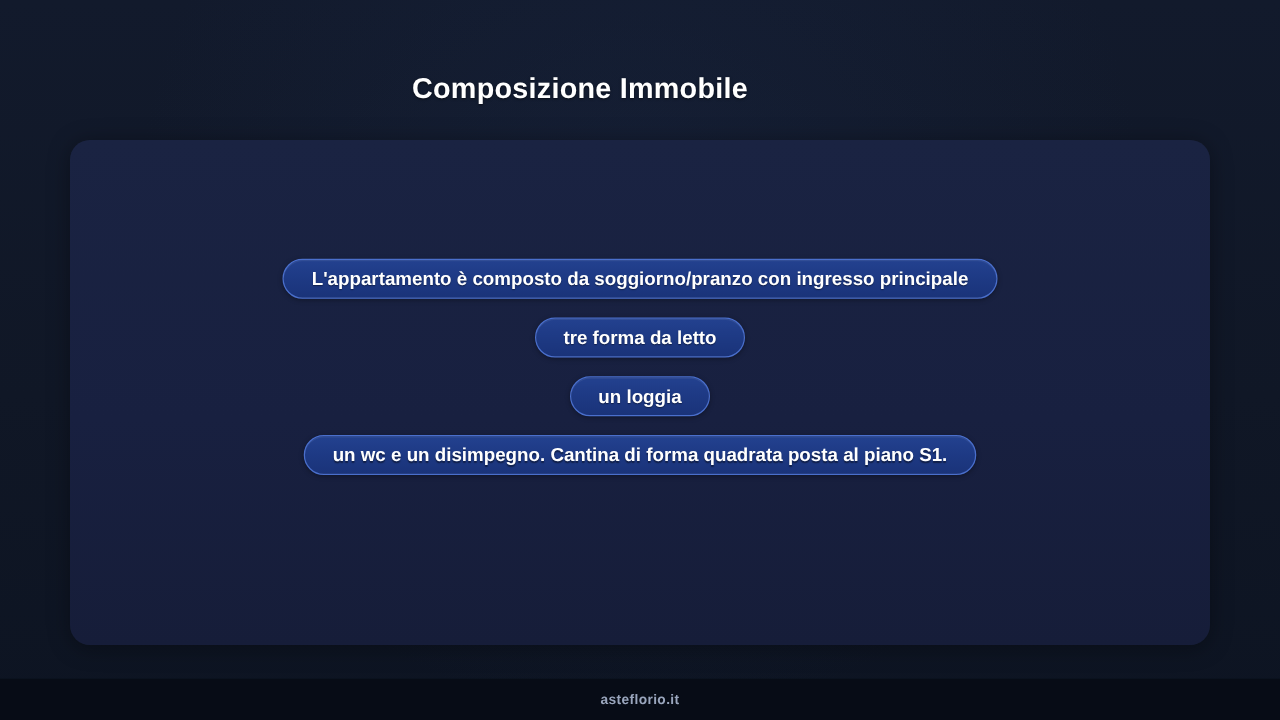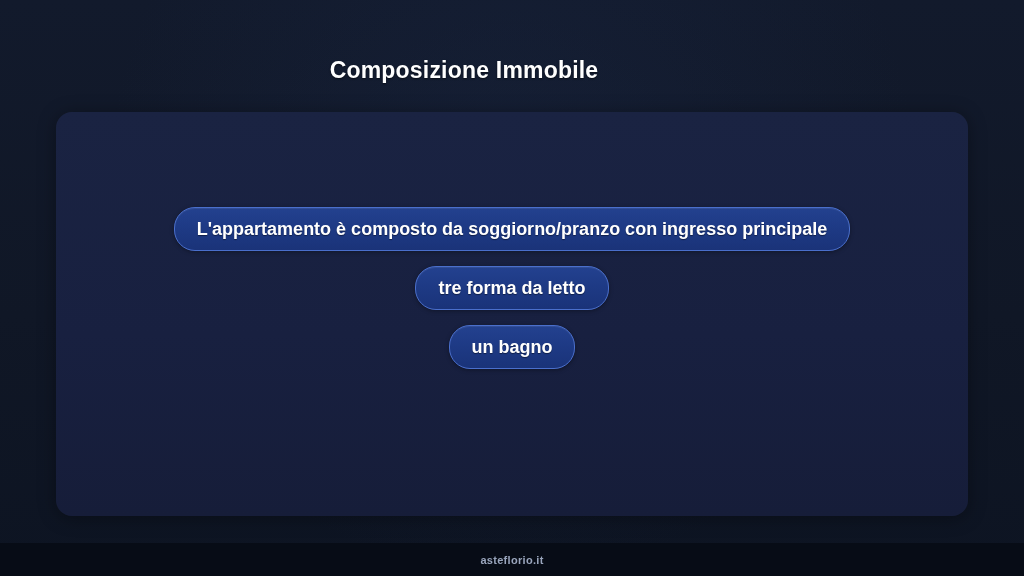--- a/index.html
+++ b/index.html
@@ -70,27 +70,27 @@
     align-items: center;
     gap: 18px;
     width: 100%;
   }
 
   
   .pill {
     display: inline-flex;
     align-items: center;
     justify-content: center;
-    height: 44px;
+    height: 32px;
     padding: 0 22px;
     border-radius: 21px;
     border: 1.5px solid #4a6fcc;
     background: linear-gradient(180deg, #23418f 0%, #1e3a85 45%, #1a3379 100%);
     color: #ffffff;
-    font-size: 18px;
+    font-size: 15px;
     font-weight: bold;
     white-space: nowrap;
     box-sizing: border-box;
     box-shadow: 0 1px 4px rgba(0,0,0,0.35), inset 0 1px 0 rgba(255,255,255,0.07);
     text-shadow: 0 1px 1px rgba(0,0,0,0.45);
   }
 
   
   .footer {
     position: absolute;
@@ -122,23 +122,26 @@
 
       <div class="pill-row">
         <div class="pill">L'appartamento è composto da soggiorno/pranzo con ingresso principale</div>
       </div>
 
       <div class="pill-row">
         <div class="pill">tre forma da letto</div>
       </div>
 
       <div class="pill-row">
-        <div class="pill">un bagno</div>
+        <div class="pill">un loggia</div>
       </div>
 
+      <div class="pill-row">
+        <div class="pill">un wc e un disimpegno. Cantina di forma quadrata posta al piano S1.</div>
+      </div>
 
     </div>
   </div>
 
   <div class="footer">
     <span class="footer-text">asteflorio.it</span>
   </div>
 
 </div>
 

